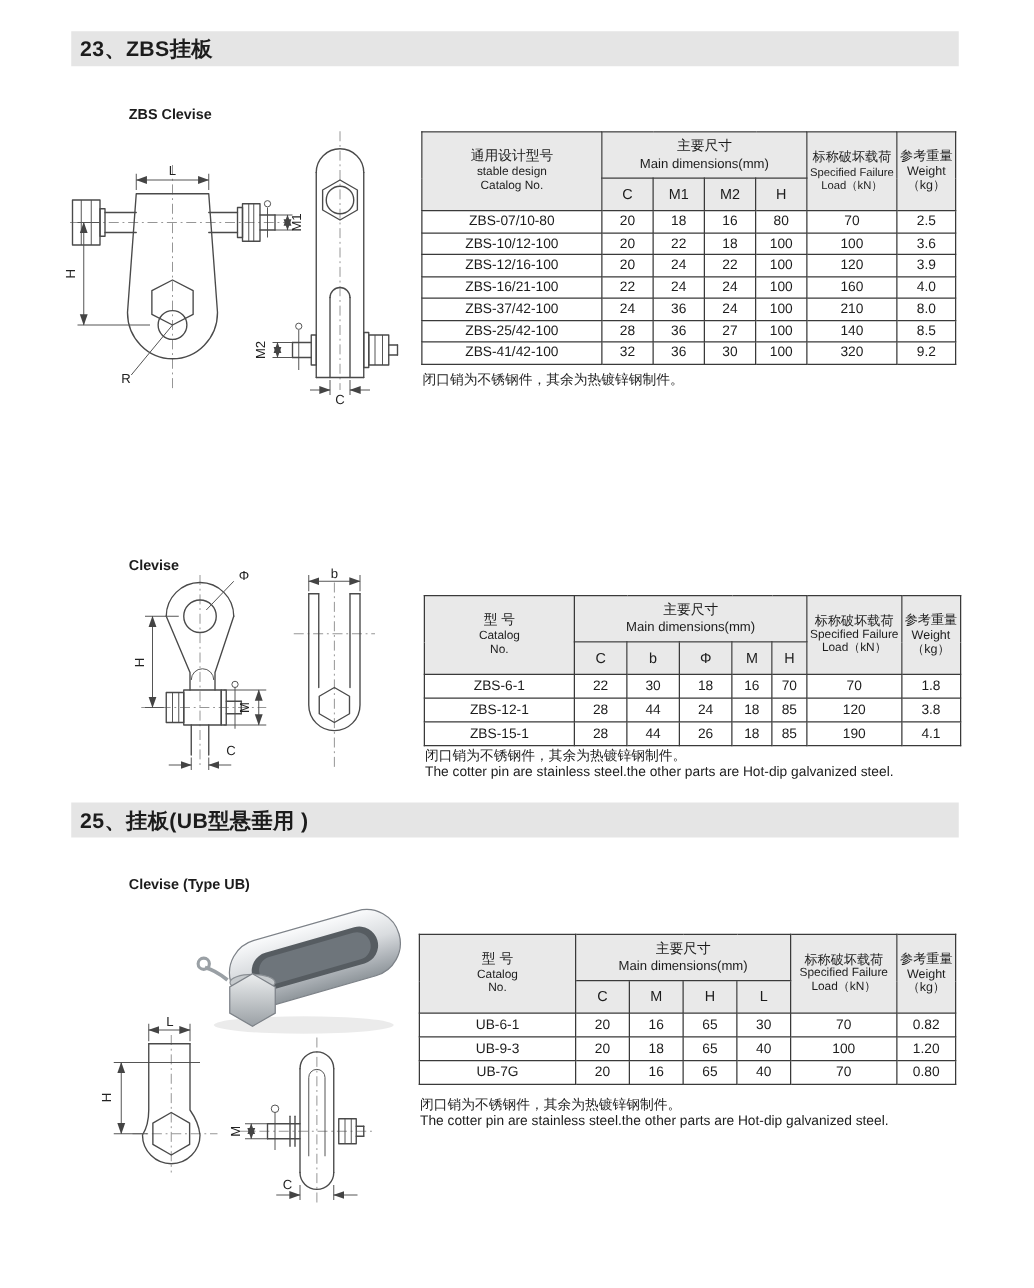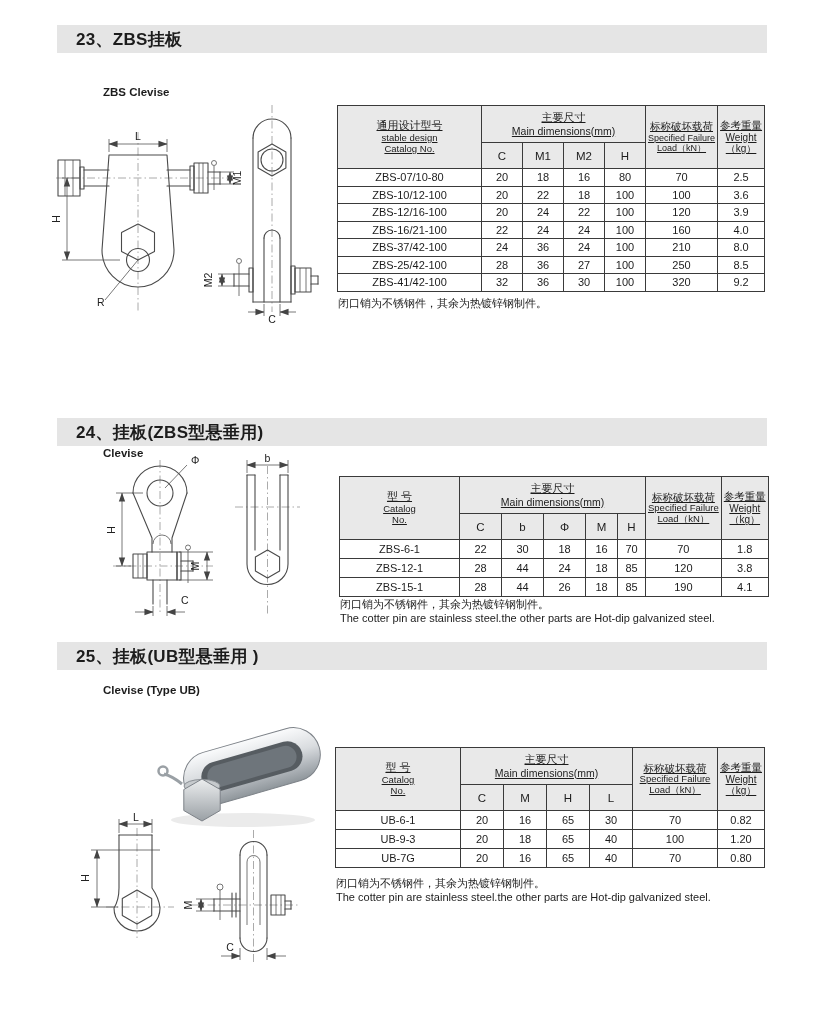--- a/index.html
+++ b/index.html
@@ -1,26 +1,26 @@
 <!DOCTYPE html>
 <html><head>
 <meta charset="utf-8">
 <style>
   html,body{margin:0;padding:0;background:#ffffff;}
   #canvas{position:relative;width:827px;height:1030px;background:#ffffff;overflow:hidden;
           font-family:"Liberation Sans",sans-serif;color:#1c1c1c;}
   .secbar{position:absolute;left:57px;width:710px;height:28px;background:#e5e5e5;
           display:flex;align-items:center;}
-  .secbar .t{font-size:17px;font-weight:bold;padding-left:19px;letter-spacing:.3px;white-space:nowrap;}
+  .secbar .t{font-size:17px;font-weight:bold;padding-left:7px;letter-spacing:.3px;white-space:nowrap;}
   .subt{position:absolute;left:103px;font-size:11.5px;font-weight:bold;white-space:nowrap;}
   .spec{position:absolute;border-collapse:collapse;table-layout:fixed;background:#fff;}
   .spec th,.spec td{border:1px solid #3a3a3a;text-align:center;vertical-align:middle;
                     padding:0 2px;overflow:hidden;}
   .spec thead th{background:#e9e9e9;font-weight:normal;}
-  .hrow1{height:37px;text-decoration:underline;}
+  .hrow1{height:37px;}
   .hrow2{height:26px;}
   .h-cn{display:block;font-size:11px;line-height:1.2;white-space:nowrap;}
   .h-en{display:block;font-size:9.5px;line-height:1.15;white-space:nowrap;}
   .sub-th{font-size:11.5px;}
   .spec tbody tr{height:17.5px;}
   .spec tbody td{font-size:11px;}
   .note{position:absolute;font-size:11px;white-space:nowrap;}
   
   .ol{fill:none;stroke:#4a4a4a;stroke-width:1.1;stroke-linejoin:round;stroke-linecap:round;}
   .thin{fill:none;stroke:#4a4a4a;stroke-width:.75;}
@@ -211,39 +211,36 @@
           <td>100</td>
           <td>210</td>
           <td>8.0</td>
         </tr>
       <tr>
           <td>ZBS-25/42-100</td>
           <td>28</td>
           <td>36</td>
           <td>27</td>
           <td>100</td>
-          <td>250</td>
+          <td>140</td>
           <td>8.5</td>
         </tr>
       <tr>
           <td>ZBS-41/42-100</td>
           <td>32</td>
           <td>36</td>
           <td>30</td>
           <td>100</td>
           <td>320</td>
           <td>9.2</td>
         </tr>
     </tbody>
   </table>
   <div class="note" style="left:338px;top:296px;">闭口销为不锈钢件，其余为热镀锌钢制件。</div>
 
-  <div class="secbar" style="top:418px;">
-    <span class="t">24、挂板(ZBS型悬垂用)</span>
-  </div>
   <div class="subt" style="top:447px;">Clevise</div>
 
   <svg style="position:absolute;left:95px;top:452px;" width="235" height="180" viewBox="0 0 235 180">
     <defs>
       <marker id="ar2" viewBox="0 0 10 10" refX="9.5" refY="5" markerWidth="9" markerHeight="9" markerUnits="userSpaceOnUse" orient="auto-start-reverse">
         <path d="M0,1.5 L10,5 L0,8.5 z" fill="#444"></path>
       </marker>
     </defs>
     <g>
       <line class="cl" x1="65" y1="8" x2="65" y2="162"></line>
@@ -377,21 +374,21 @@
           <td>4.1</td>
         </tr>
     </tbody>
   </table>
   <div class="note" style="left:340px;top:597px;">闭口销为不锈钢件，其余为热镀锌钢制件。</div>
   <div class="note" style="left:340px;top:612px;">The cotter pin are stainless steel.the other parts are Hot-dip galvanized steel.</div>
 
   <div class="secbar" style="top:642px;">
     <span class="t">25、挂板(UB型悬垂用 )</span>
   </div>
-  <div class="subt" style="top:684px;">Clevise (Type UB)</div>
+  <div class="subt" style="top:702px;">Clevise (Type UB)</div>
 
   <svg style="position:absolute;left:148px;top:700px;" width="190" height="130" viewBox="0 0 190 130">
     <defs>
       <linearGradient id="met1" x1="0" y1="0" x2="0" y2="1">
         <stop offset="0" stop-color="#fafbfc"></stop>
         <stop offset="0.45" stop-color="#d9dcdf"></stop>
         <stop offset="0.75" stop-color="#b0b5ba"></stop>
         <stop offset="1" stop-color="#8f969b"></stop>
       </linearGradient>
       <linearGradient id="met2" x1="0" y1="0" x2="0" y2="1">

